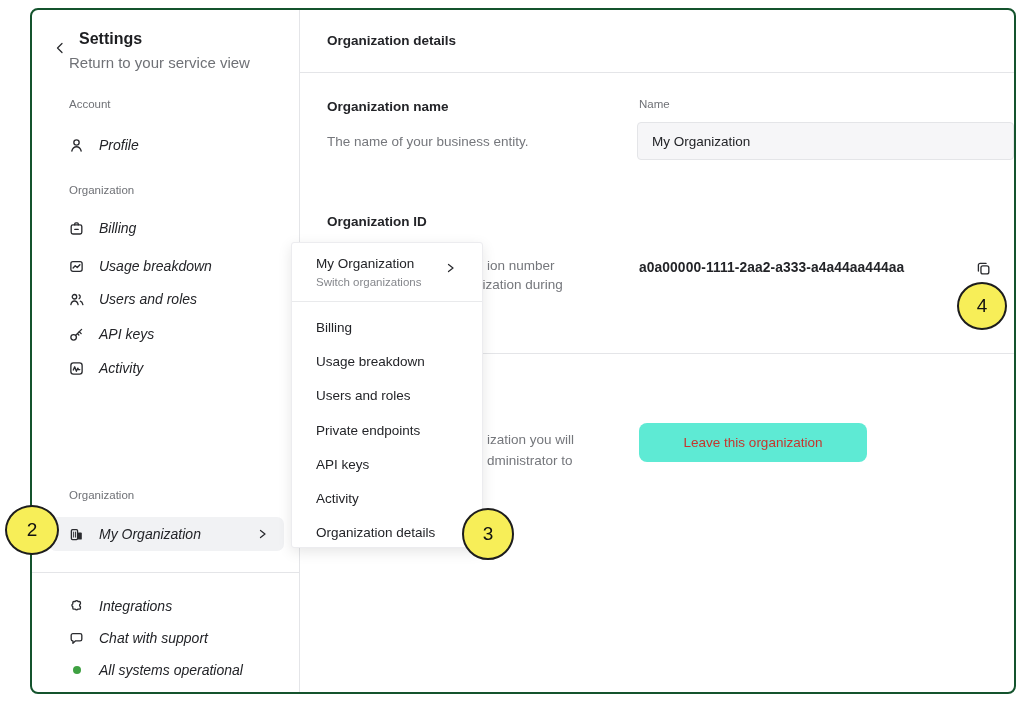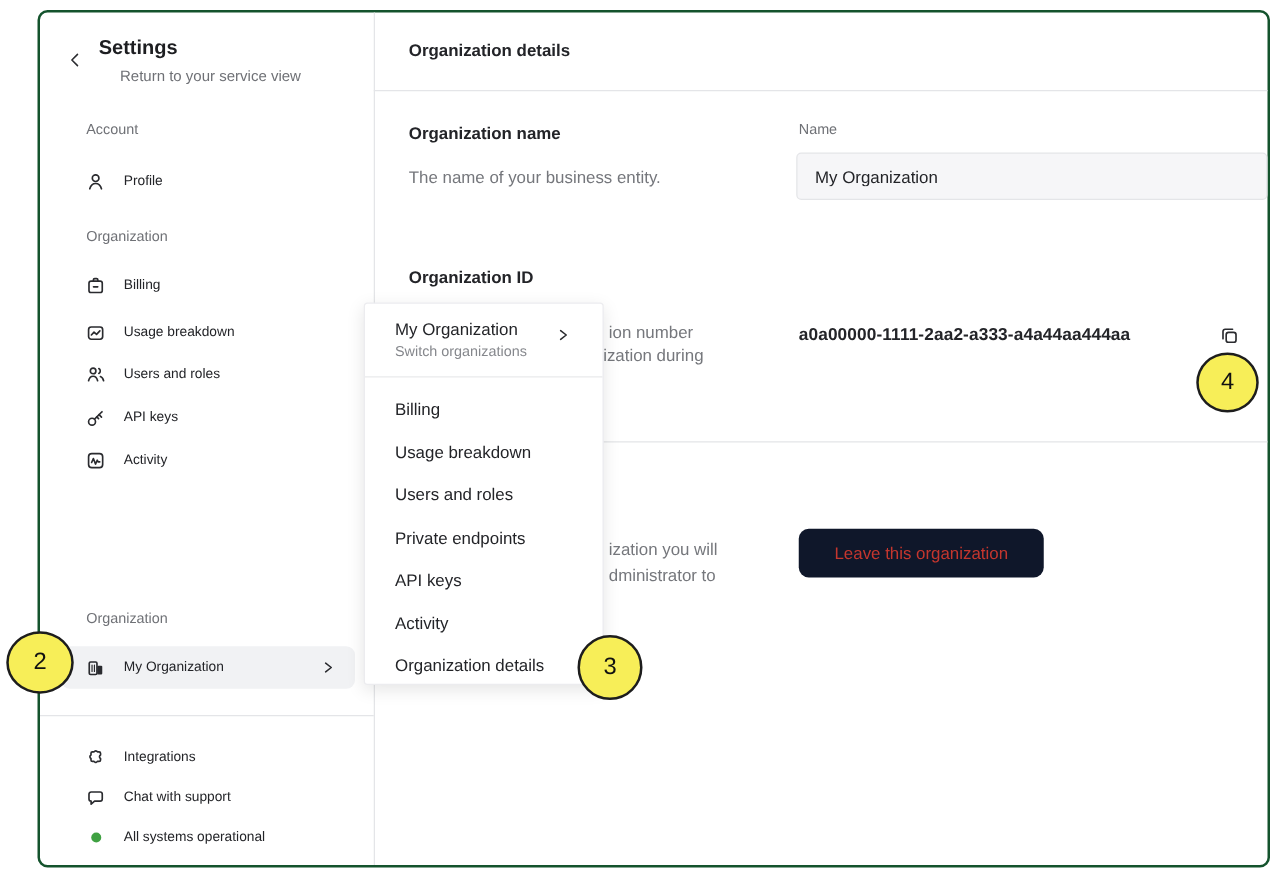--- a/index.html
+++ b/index.html
@@ -8,44 +8,44 @@
 
   .frame { position:absolute; left:30px; top:8px; width:986px; height:686px;
     border:2px solid #14532d; border-radius:8px; background:#ffffff; }
 
   .vdivider { position:absolute; left:267px; top:0; bottom:0; width:1px; background:#e4e5e8; }
   .hline { position:absolute; height:1px; background:#e4e5e8; }
 
   
   .back-chevron { position:absolute; left:22px; top:30px; width:12px; height:16px; cursor:pointer; }
   .sb-title { position:absolute; left:47px; top:20px; font-size:16px; font-weight:700; color:#1d1e21; }
-  .sb-subtitle { position:absolute; left:64px; top:44px; font-size:12px; color:#6f7176; }
+  .sb-subtitle { position:absolute; left:37px; top:44px; font-size:15px; color:#6f7176; }
   .sb-section { position:absolute; left:37px; font-size:11.5px; color:#6f7176; }
   .srow { position:absolute; left:36px; display:flex; align-items:center; gap:14px;
-    height:30px; font-size:11px; color:#232428; cursor:pointer; white-space:nowrap; }
+    height:30px; font-size:14px; color:#232428; cursor:pointer; white-space:nowrap;font-style:italic; }
   .srow.active { left:17px; width:235px; padding-left:19px; background:#f1f2f4; border-radius:7px; }
   .srow .chev-right { position:absolute; right:16px; }
   .icon { flex:0 0 auto; display:block; }
   .footer-dot { width:8px; height:8px; border-radius:50%; background:#3fa142; margin:0 4px 0 5px; }
 
   
   .main-title { position:absolute; left:295px; top:23px; font-size:13.5px; font-weight:700; }
   .h-heading { position:absolute; left:295px; font-size:13.5px; font-weight:700; }
   .desc { position:absolute; font-size:13.5px; color:#75777c; white-space:nowrap; }
   .field-label { position:absolute; left:607px; top:88px; font-size:11.5px; color:#6f7176; }
   .name-input { position:absolute; left:605px; top:112px; width:377px; height:38px;
     background:#f6f6f8; border:1px solid #e4e5e8; border-radius:4px; padding:0 14px;
     font-size:13.5px; color:#232428; font-family:inherit; }
   .org-id { position:absolute; left:607px; top:250px; font-size:13.8px; font-weight:700;
     letter-spacing:.1px; white-space:nowrap; }
   .copy-btn { position:absolute; left:940px; top:247px; width:22px; height:22px;
     display:flex; align-items:center; justify-content:center; cursor:pointer;
     background:none; border:none; }
-  .leave-btn { position:absolute; left:607px; top:413px; width:196px; height:39px;
-    background:#0f172a; color:#c5362e; font-size:13.5px; border:none; border-radius:8px;
+  .leave-btn { position:absolute; left:607px; top:413px; width:228px; height:39px;
+    background:#5eead4; color:#c5362e; font-size:13.5px; border:none; border-radius:8px;
     display:flex; align-items:center; justify-content:center; cursor:pointer;
     font-family:inherit; }
 
   
   .dropdown { position:absolute; left:259px; top:232px; width:192px; height:306px;
     background:#ffffff; border:1px solid #ececef; border-radius:3px;
     box-shadow:0 4px 14px rgba(0,0,0,.10); z-index:5; }
   .dd-title { position:absolute; left:24px; top:13px; font-size:13.5px; color:#232428; }
   .dd-sub { position:absolute; left:24px; top:33px; font-size:11.5px; color:#85878c; }
   .dd-chev { position:absolute; left:153px; top:18px; }

